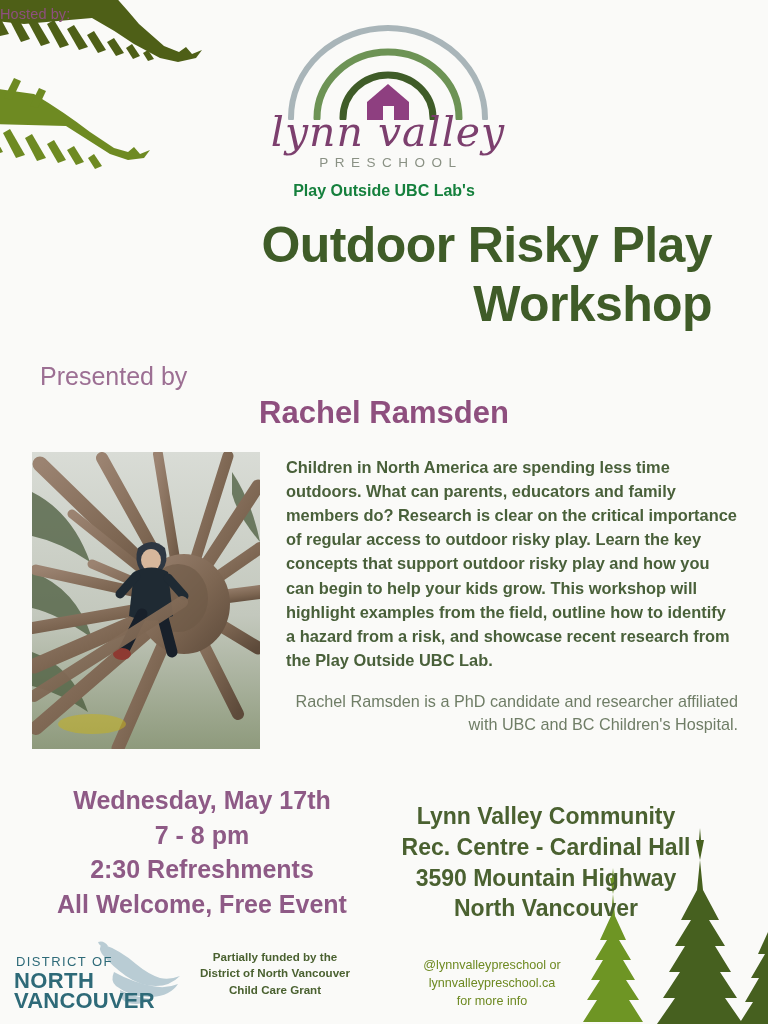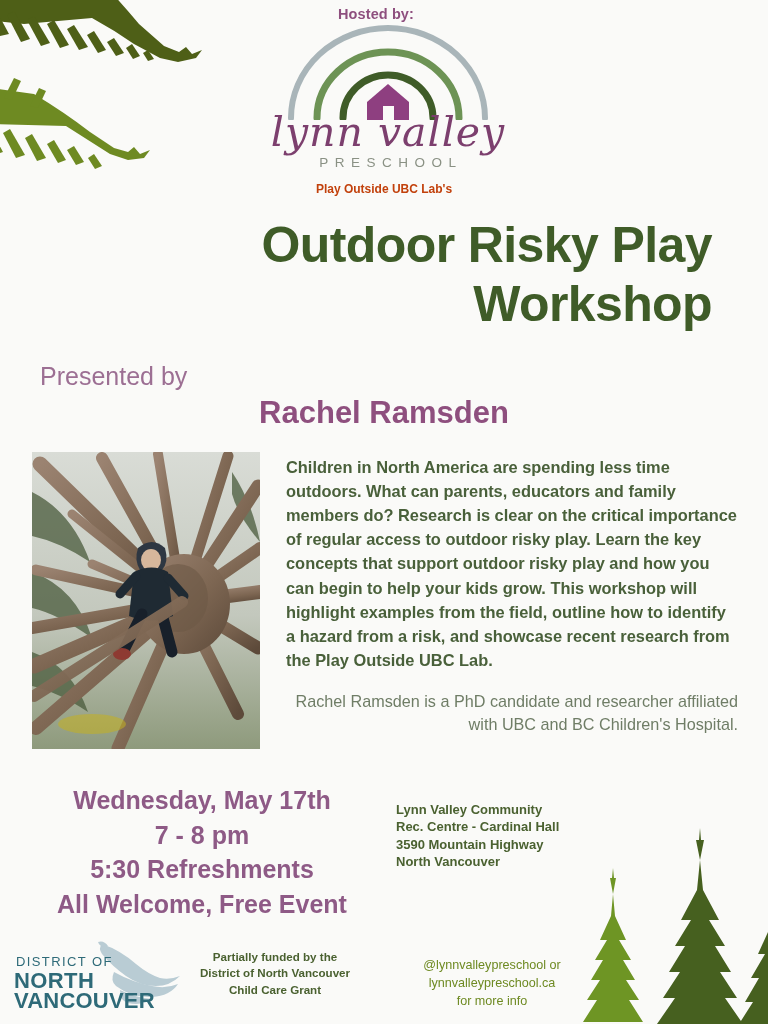--- a/index.html
+++ b/index.html
@@ -43,23 +43,22 @@
     pointer-events: none;
     z-index: 1;
   }
 
   
   .hosted-by {
     position: absolute;
     top: 6px;
     left: 0;
     right: 0;
-    text-align: center;
     font-size: 14.5px;
-    font-weight: bold;
+    font-weight: normal;
     color: #8e4f7e;
     letter-spacing: .1px;
     z-index: 4;
     padding-right: 16px;
   }
 
   .logo-block {
     position: absolute;
     top: 22px;
     left: 8px;
@@ -86,23 +85,23 @@
     color: #8a9184;
     padding-left: 6px;
   }
 
   
   .eyebrow {
     position: absolute;
     top: 182px;
     left: 0; right: 0;
     text-align: center;
-    font-size: 12px;
-    font-weight: bold;
-    color: #c2410c;
+    font-size: 16px;
+    font-weight: bold;
+    color: #15803d;
     z-index: 3;
   }
 
   .main-title {
     position: absolute;
     top: 216px;
     left: 56px;
     right: 56px;
     text-align: right;
     font-size: 50px;
@@ -182,22 +181,22 @@
     line-height: 1.38;
     color: #8e5a86;
     z-index: 3;
   }
 
   .event-where {
     position: absolute;
     top: 801px;
     left: 396px;
     width: 300px;
-    text-align: left;
-    font-size: 13px;
+    text-align: center;
+    font-size: 23px;
     font-weight: bold;
     line-height: 1.34;
     color: #4a6130;
     z-index: 3;
   }
 
   
   .dnv-logo {
     position: absolute;
     left: 10px;
@@ -374,21 +373,21 @@
   </div>
 
   <div class="desc-col">
     <p class="desc-main">Children in North America are spending less time outdoors. What can parents, educators and family members do? Research is clear on the critical importance of regular access to outdoor risky play. Learn the key concepts that support outdoor risky play and how you can begin to help your kids grow. This workshop will highlight examples from the field, outline how to identify a hazard from a risk, and showcase recent research from the Play Outside UBC Lab.</p>
     <p class="desc-bio">Rachel Ramsden is a PhD candidate and researcher affiliated with UBC and BC Children's Hospital.</p>
   </div>
 
   <div class="event-when">
     <div>Wednesday, May 17th</div>
     <div>7 - 8 pm</div>
-    <div>5:30 Refreshments</div>
+    <div>2:30 Refreshments</div>
     <div>All Welcome, Free Event</div>
   </div>
 
   <div class="event-where">
     <div>Lynn Valley Community</div>
     <div>Rec. Centre - Cardinal Hall</div>
     <div>3590 Mountain Highway</div>
     <div>North Vancouver</div>
   </div>
 

